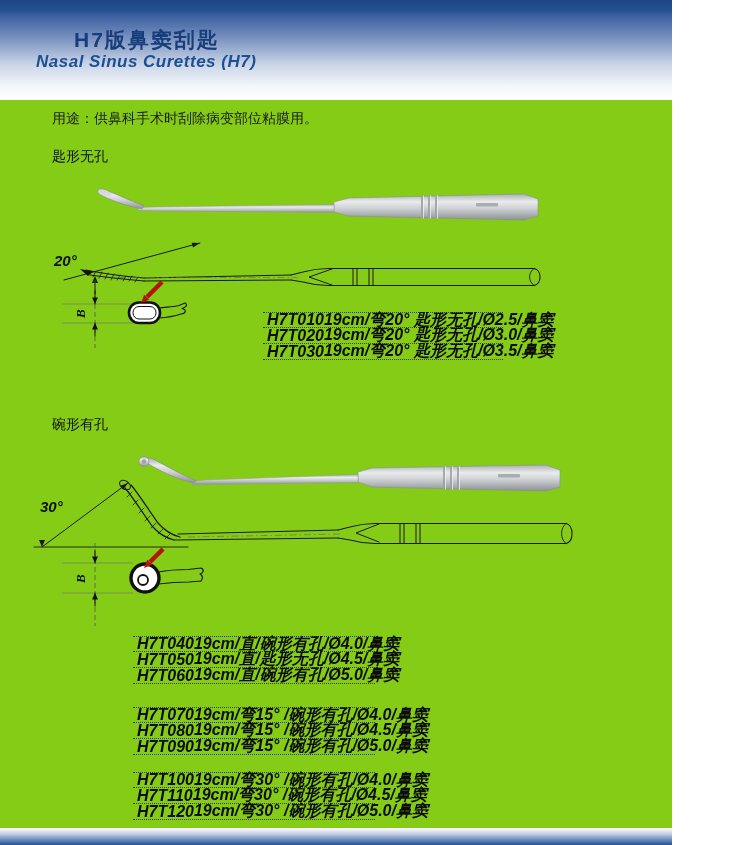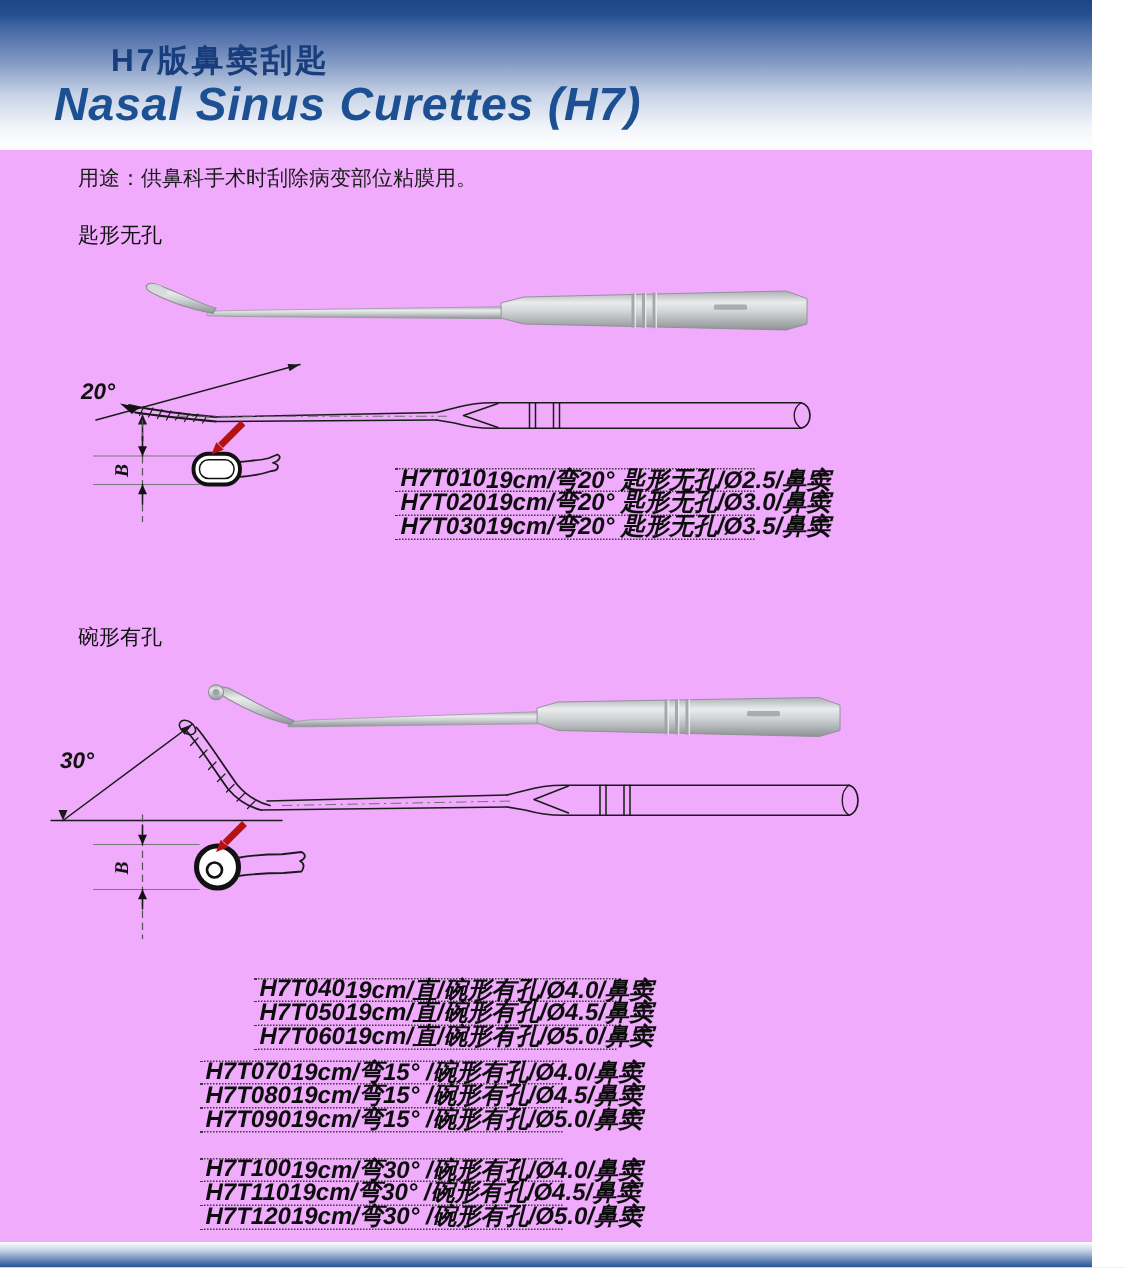--- a/index.html
+++ b/index.html
@@ -1,28 +1,28 @@
 <!DOCTYPE html>
 <html><head>
 <meta charset="utf-8">
 <style>
   html,body{margin:0;padding:0;background:#fff;}
-  .page{position:relative;width:728px;height:845px;background:#f0abfc;overflow:hidden;
+  .page{position:relative;width:672px;height:845px;background:#84cc16;overflow:hidden;
         font-family:"Liberation Sans",sans-serif;color:#1a1a1a;}
 
   
   .header-band{position:absolute;left:0;top:0;width:750px;height:100px;
     background:linear-gradient(180deg,#1e4687 0px,#24508f 10px,#3c60a0 16px,
                #7e96c2 40px,#c9d4e7 64px,#f2f5fa 85px,#ffffff 100px);}
   .footer-band{position:absolute;left:0;bottom:0;width:750px;height:17px;
     background:linear-gradient(180deg,#ffffff 0%,#c3cfe3 35%,#5d7fb5 75%,#24508f 100%);}
 
   .title-zh{position:absolute;left:74px;top:26px;font-size:21px;font-weight:bold;
     letter-spacing:2px;color:#173d7c;}
-  .title-en{position:absolute;left:36px;top:52px;font-size:31px;font-style:italic;
+  .title-en{position:absolute;left:36px;top:52px;font-size:17px;font-style:italic;
     font-weight:600;color:#1d5093;letter-spacing:0.5px;}
 
   .usage{position:absolute;left:52px;top:110px;font-size:14px;color:#1a1a1a;text-align:right;}
   .section-title{position:absolute;font-size:14px;font-weight:500;color:#111;}
   #spoon-title{left:52px;top:148px;}
   #bowl-title{left:52px;top:416px;}
 
   svg{position:absolute;overflow:visible;}
   #photo-spoon{left:86px;top:188px;}
   #line-spoon{left:48px;top:236px;}
@@ -37,21 +37,21 @@
   .dim-text{font-family:"Liberation Serif",serif;font-size:13px;font-weight:bold;
     font-style:italic;fill:#111;}
 
   
   .spec-table{position:absolute;font-size:16px;font-weight:bold;font-style:italic;color:#0d0d0d;}
   .trow{display:flex;align-items:center;height:16px;border-bottom:1px dotted #3a3a3a;box-sizing:border-box;}
   .trow:first-child{border-top:1px dotted #3a3a3a;}
   .model{width:86px;padding-left:4px;white-space:nowrap;}
   .spec{flex:1;text-align:right;padding-right:3px;white-space:nowrap;}
   #spoon-table{left:263px;top:312px;width:240px;}
-  #bowl-t0{left:133px;top:652px;width:242px;margin-left:36px;}
+  #bowl-t0{left:133px;top:636px;width:242px;}
   #bowl-t1{left:133px;top:707px;width:242px;}
   #bowl-t2{left:133px;top:772px;width:242px;}
   #bowl-t3{left:447px;top:636px;width:280px;}
   #bowl-t4{left:447px;top:707px;width:280px;}
 </style>
 </head>
 <body>
 
 <div class="page">
 
@@ -173,21 +173,21 @@
     <polygon points="89,28 97.2,24.8 92.2,19.8" fill="#b51212"></polygon>
   </svg>
 
   <div class="spec-table" id="bowl-t0">
     <div class="trow">
       <span class="model">H7T040</span>
       <span class="spec">19cm/直/碗形有孔/Ø4.0/鼻窦</span>
     </div>
     <div class="trow">
       <span class="model">H7T050</span>
-      <span class="spec">19cm/直/碗形有孔/Ø4.5/鼻窦</span>
+      <span class="spec">19cm/直/匙形无孔/Ø4.5/鼻窦</span>
     </div>
     <div class="trow">
       <span class="model">H7T060</span>
       <span class="spec">19cm/直/碗形有孔/Ø5.0/鼻窦</span>
     </div>
   </div>
 
   <div class="spec-table" id="bowl-t1">
     <div class="trow">
       <span class="model">H7T070</span>

